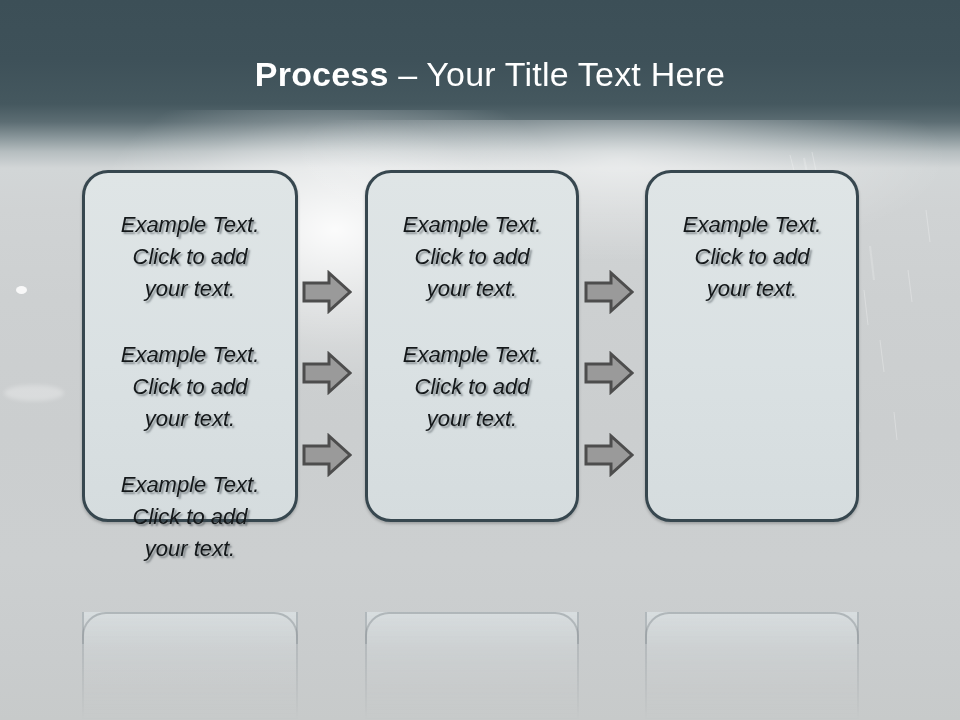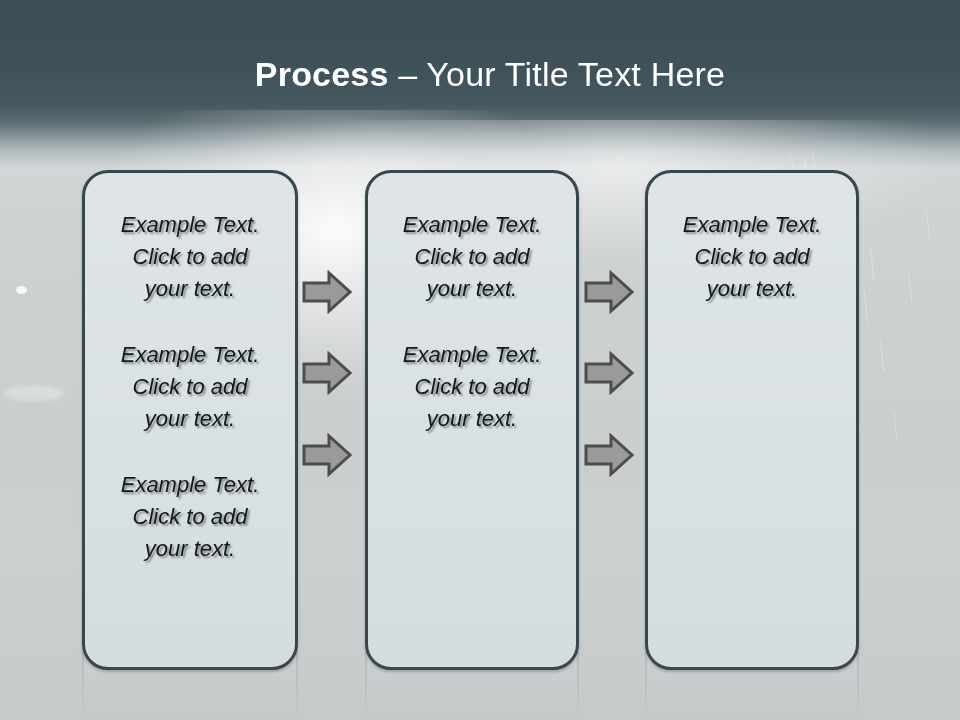--- a/index.html
+++ b/index.html
@@ -100,21 +100,21 @@
     white-space: nowrap;
     padding-left: 20px;
   }
   .title .strong { font-weight: bold; }
   .title .rest { font-weight: normal; }
 
   
   .box {
     position: absolute;
     top: 170px;
-    height: 500px;
+    height: 352px;
     border: 3px solid #37474f;
     border-radius: 26px;
     background: linear-gradient(to bottom, #dfe5e6 0%, #dae1e3 55%, #d5dcde 100%);
     box-shadow: 0 2px 3px rgba(0,0,0,.22);
   }
   #box-1 { left: 82px;  width: 216px; }
   #box-2 { left: 365px; width: 214px; }
   #box-3 { left: 645px; width: 214px; }
 
   .box-inner {

